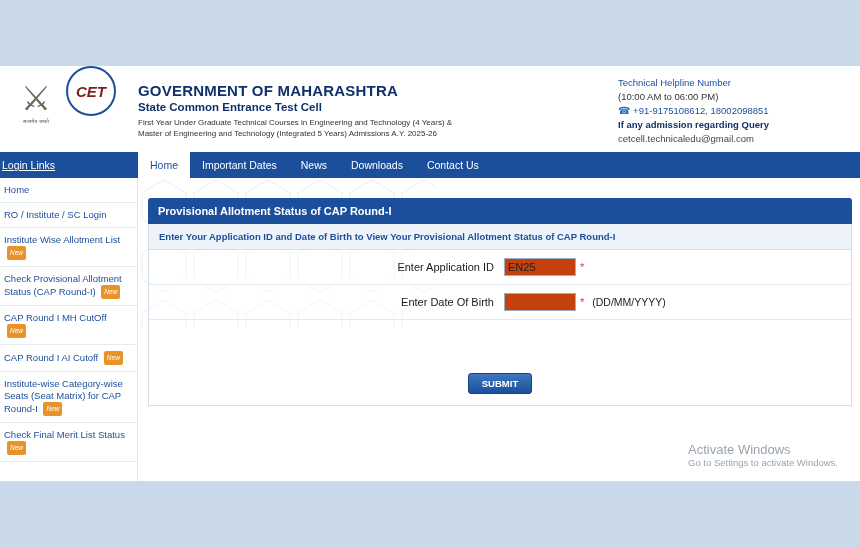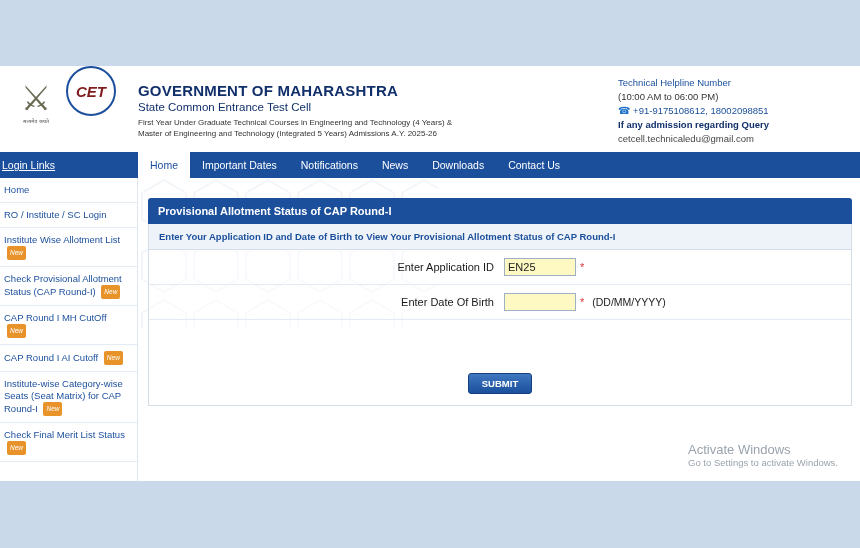--- a/index.html
+++ b/index.html
@@ -73,21 +73,21 @@
     width: 330px;
   }
   .title-block .l1 {
     font-size: 15px;
     font-weight: bold;
     color: #11306b;
     letter-spacing: .2px;
   }
   .title-block .l2 {
     font-size: 11.5px;
-    font-weight: normal;
+    font-weight: bold;
     color: #11306b;
     margin-top: 2px;
   }
   .title-block .l3 {
     font-size: 8px;
     color: #333;
     margin-top: 4px;
     line-height: 11px;
   }
   .ara-logo {
@@ -268,21 +268,21 @@
     text-align: right;
     font-size: 11px;
     color: #1a1a1a;
     padding-right: 10px;
     box-sizing: border-box;
   }
   .form-input {
     width: 72px;
     height: 18px;
     border: 1px solid #9fb0c4;
-    background: #fef9c3;
+    background: #c2410c;
     font-size: 11px;
     padding: 0 3px;
     box-sizing: border-box;
     font-family: "Liberation Sans", sans-serif;
     color: #222;
   }
   .req {
     color: #d33;
     font-size: 11px;
     margin-left: 4px;
@@ -355,21 +355,20 @@
       <div class="h4">If any admission regarding Query</div>
       <div class="mail">cetcell.technicaledu@gmail.com</div>
     </div>
   </div>
 
   <div class="navbar">
     <div class="login-links-head">Login Links</div>
     <div class="nav-items">
       <div class="nav-item active">Home</div>
       <div class="nav-item">Important Dates</div>
-      <div class="nav-item">Notifications</div>
       <div class="nav-item">News</div>
       <div class="nav-item">Downloads</div>
       <div class="nav-item">Contact Us</div>
     </div>
   </div>
 
   <div class="body-wrap">
 
     <div class="sidebar">
       <div class="side-row">Home</div>

